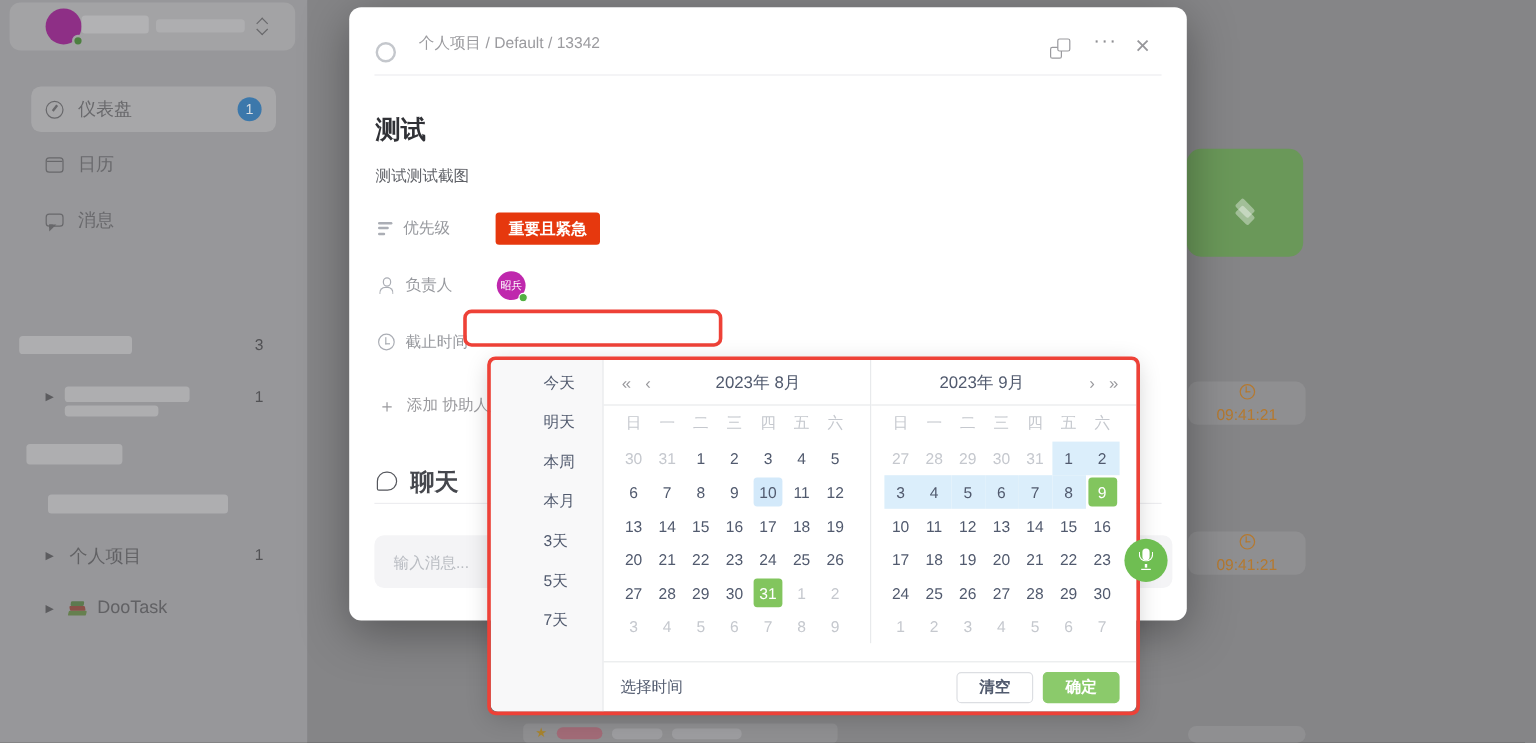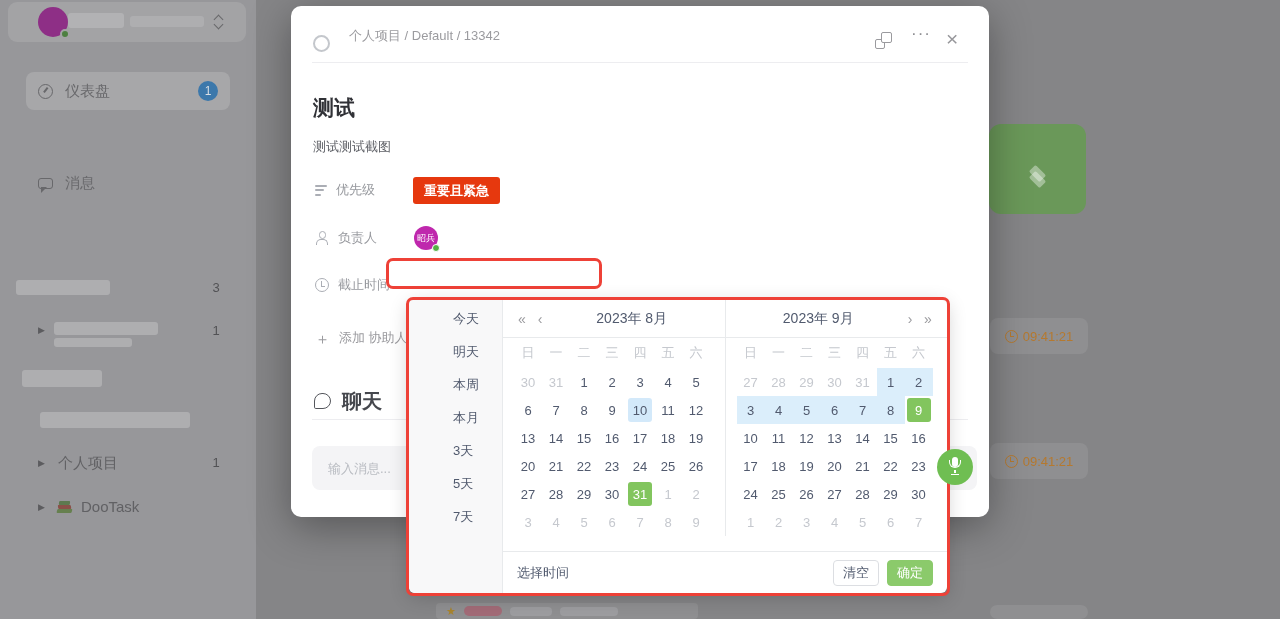--- a/index.html
+++ b/index.html
@@ -41,21 +41,21 @@
   .bk1 { bottom:0; left:0; width:15px; height:3.6px; background:#66804f; transform:skewX(-14deg); }
   .bk2 { bottom:4.2px; left:1px; width:13px; height:3.6px; background:#8a5148; transform:skewX(9deg); }
   .bk3 { bottom:8.4px; left:2px; width:11px; height:3.6px; background:#5d7a4f; transform:skewX(-7deg); }
 
   
   .green-card { position:absolute; left:989px; top:124px; width:97px; height:90px; border-radius:12px; background:#6a9859; }
   .layers { position:absolute; left:41px; top:42px; width:16px; height:16px; }
   .layers span { position:absolute; left:0; width:15px; height:15px; background:rgba(255,255,255,.38); transform:rotate(45deg) scale(1,.62); border-radius:2px; }
   .ly2 { top:6px; background:rgba(255,255,255,.26); }
   .time-card { position:absolute; left:990px; width:98px; height:36px; border-radius:8px; background:#8f8f91;
-    display:flex; align-items:center; justify-content:center; gap:5px; color:#b5792f; font-size:13px; }
+    display:flex; align-items:center; justify-content:center; gap:5px; color:#b5792f; font-size:13px;flex-direction:column; }
   .tc-0{top:318px}.tc-1{top:443px}.tc-2{top:497px}.tc-3{top:551px}
   .tc-4{top:605px; height:14px;}
   .bg-clock { width:13px; height:13px; border:1.5px solid #b5792f; border-radius:50%; position:relative; flex:none;}
   .bg-clock::after { content:""; position:absolute; left:4.6px; top:1.8px; width:3px; height:4px; border-left:1.5px solid #b5792f; border-bottom:1.5px solid #b5792f; }
   .bg-doc { width:10px; height:11px; border:1.5px solid #9a8055; border-radius:2px; flex:none;}
   .bottom-row { position:absolute; left:436px; top:603px; width:262px; height:16px; border-radius:4px; background:#8f8f91;
     display:flex; align-items:center; gap:8px; padding:0 10px; }
   .star { color:#a8842e; font-size:11px; line-height:1; }
   .pinkblob { width:38px; height:10px; border-radius:5px; background:#a26b77; }
   .grayblob { height:9px; border-radius:4px; background:#9d9da0; }
@@ -133,21 +133,21 @@
   .wd { width:28px; text-align:center; font-size:13px; color:#c5c8ce; }
   .grid { display:flex; flex-wrap:wrap; width:196px; margin:0 11px; }
   .day { width:28px; height:28px; display:flex; align-items:center; justify-content:center; font-size:13px; color:#515a6e; cursor:pointer; }
   .day .in { width:24px; height:24px; border-radius:3px; display:flex; align-items:center; justify-content:center; }
   .day.p { color:#c5c8ce; }
   .day.t .in { background:#d3e9fa; }
   .day.r { background:#dbeefb; }
   .day.s .in { background:#82c55e; color:#fff; }
   .p-footer { margin-top:auto; height:42px; border-top:1px solid #e8eaec; display:flex; align-items:center; padding:0 14px; gap:8px; }
   .sel-time { font-size:13px; color:#515a6e; cursor:pointer; margin-right:auto; }
-  .btn { height:26px; padding:0 9px; font-size:13px; border-radius:4px; display:flex; align-items:center; cursor:pointer; }
+  .btn { height:26px; padding:0 18px; font-size:13px; border-radius:4px; display:flex; align-items:center; cursor:pointer;font-weight:bold; }
   .btn-clear { background:#fff; border:1px solid #dcdee2; color:#515a6e; }
   .btn-ok { background:#8bca6b; border:1px solid #8bca6b; color:#fff; }
 </style>
 </head>
 <body>
 
 <div id="page">
 
   <div class="sidebar">
     <div class="user-card">
@@ -159,20 +159,24 @@
       <div class="chev-updown">
           <span class="chev up"></span>
           <span class="chev dn"></span>
         </div>
     </div>
 
     <div class="menu-item mi-0 active">
       <span class="i-dash"></span>
       <span>仪表盘</span>
       <span class="badge">1</span>
+    </div>
+    <div class="menu-item mi-1">
+      <span class="i-cal"></span>
+      <span>日历</span>
     </div>
     <div class="menu-item mi-2">
       <span class="i-msg"></span>
       <span>消息</span>
     </div>
 
     <div>
       <div class="blob" style="left:16px;top:280px;width:94px;height:15px"></div>
       <span class="count" style="top:280px">3</span>
     </div>

